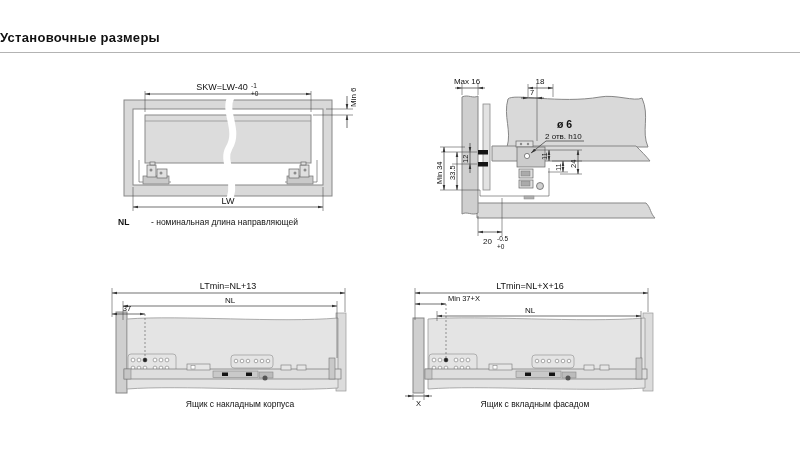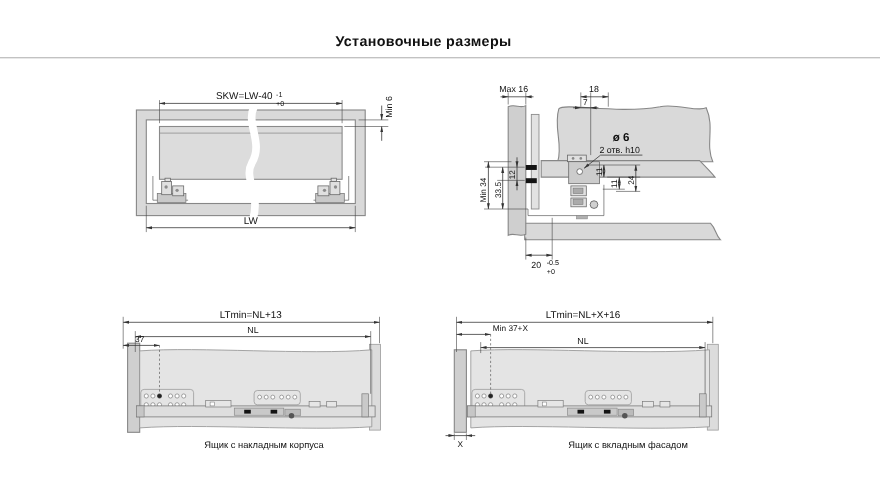--- a/index.html
+++ b/index.html
@@ -1,25 +1,25 @@
 <!DOCTYPE html>
 <html><head>
 <meta charset="utf-8">
 <style>
   html,body{margin:0;padding:0;}
   body{width:800px;height:450px;background:#fff;position:relative;overflow:hidden;
        font-family:"Liberation Sans",sans-serif;color:#111;}
   .abs{position:absolute;}
-  #title{top:30px;left:0;width:770px;text-align:center;font-size:13px;font-weight:bold;letter-spacing:.3px;}
+  #title{top:30px;left:0;width:770px;text-align:left;font-size:13px;font-weight:bold;letter-spacing:.3px;}
   #title-rule{top:52px;left:0;width:800px;height:1px;background:#b3b3b3;}
   #legend{top:217px;left:118px;font-size:8.5px;line-height:11px;}
   #legend .abbr{font-weight:bold;display:inline-block;width:33px;}
   .caption{font-size:8.5px;text-align:center;}
   #caption-left{top:399px;left:130px;width:220px;}
-  #caption-right{top:399px;left:420px;width:230px;padding-left:36px;}
+  #caption-right{top:399px;left:420px;width:230px;}
   svg text{font-family:"Liberation Sans",sans-serif;fill:#111;}
   .t9{font-size:9px}.t8{font-size:8px}.t75{font-size:7.5px}.t65{font-size:6.5px}
   .tdia{font-size:10.5px;font-weight:bold}
   .dim{stroke:#333;stroke-width:.7;fill:none}
   .ext{stroke:#444;stroke-width:.55;fill:none}
   .dot{stroke:#555;stroke-width:.6;stroke-dasharray:2 2;fill:none}
   .panel{fill:#d9d9d9;stroke:#878787;stroke-width:1}
   .panelD{fill:#cfcfcf;stroke:#878787;stroke-width:1}
   .panelL{fill:#e4e4e4;stroke:#999;stroke-width:.8}
   .part{fill:#e0e0e0;stroke:#666;stroke-width:.7}
@@ -29,20 +29,21 @@
   .holeF{fill:#222;stroke:#222;stroke-width:.6}
   .mark{fill:#141414;stroke:none}
 </style>
 </head>
 <body>
 
 <div class="abs" id="title">Установочные  размеры</div>
 <div class="abs" id="title-rule"></div>
 
 <div class="abs" id="legend">
+  <div><span class="abbr">NL</span><span>- номинальная длина направляющей</span></div>
 </div>
 
 <div class="abs caption" id="caption-left">Ящик с накладным корпуса</div>
 <div class="abs caption" id="caption-right">Ящик с вкладным фасадом</div>
 
 <svg class="abs" style="top:0;left:0" width="800" height="450" viewBox="0 0 800 450">
   <defs>
     <marker id="arr" viewBox="0 0 10 6" refX="9.5" refY="3" markerWidth="8" markerHeight="5" orient="auto-start-reverse">
         <path d="M0,0.6 L10,3 L0,5.4 Z" fill="#333"></path>
       </marker>

